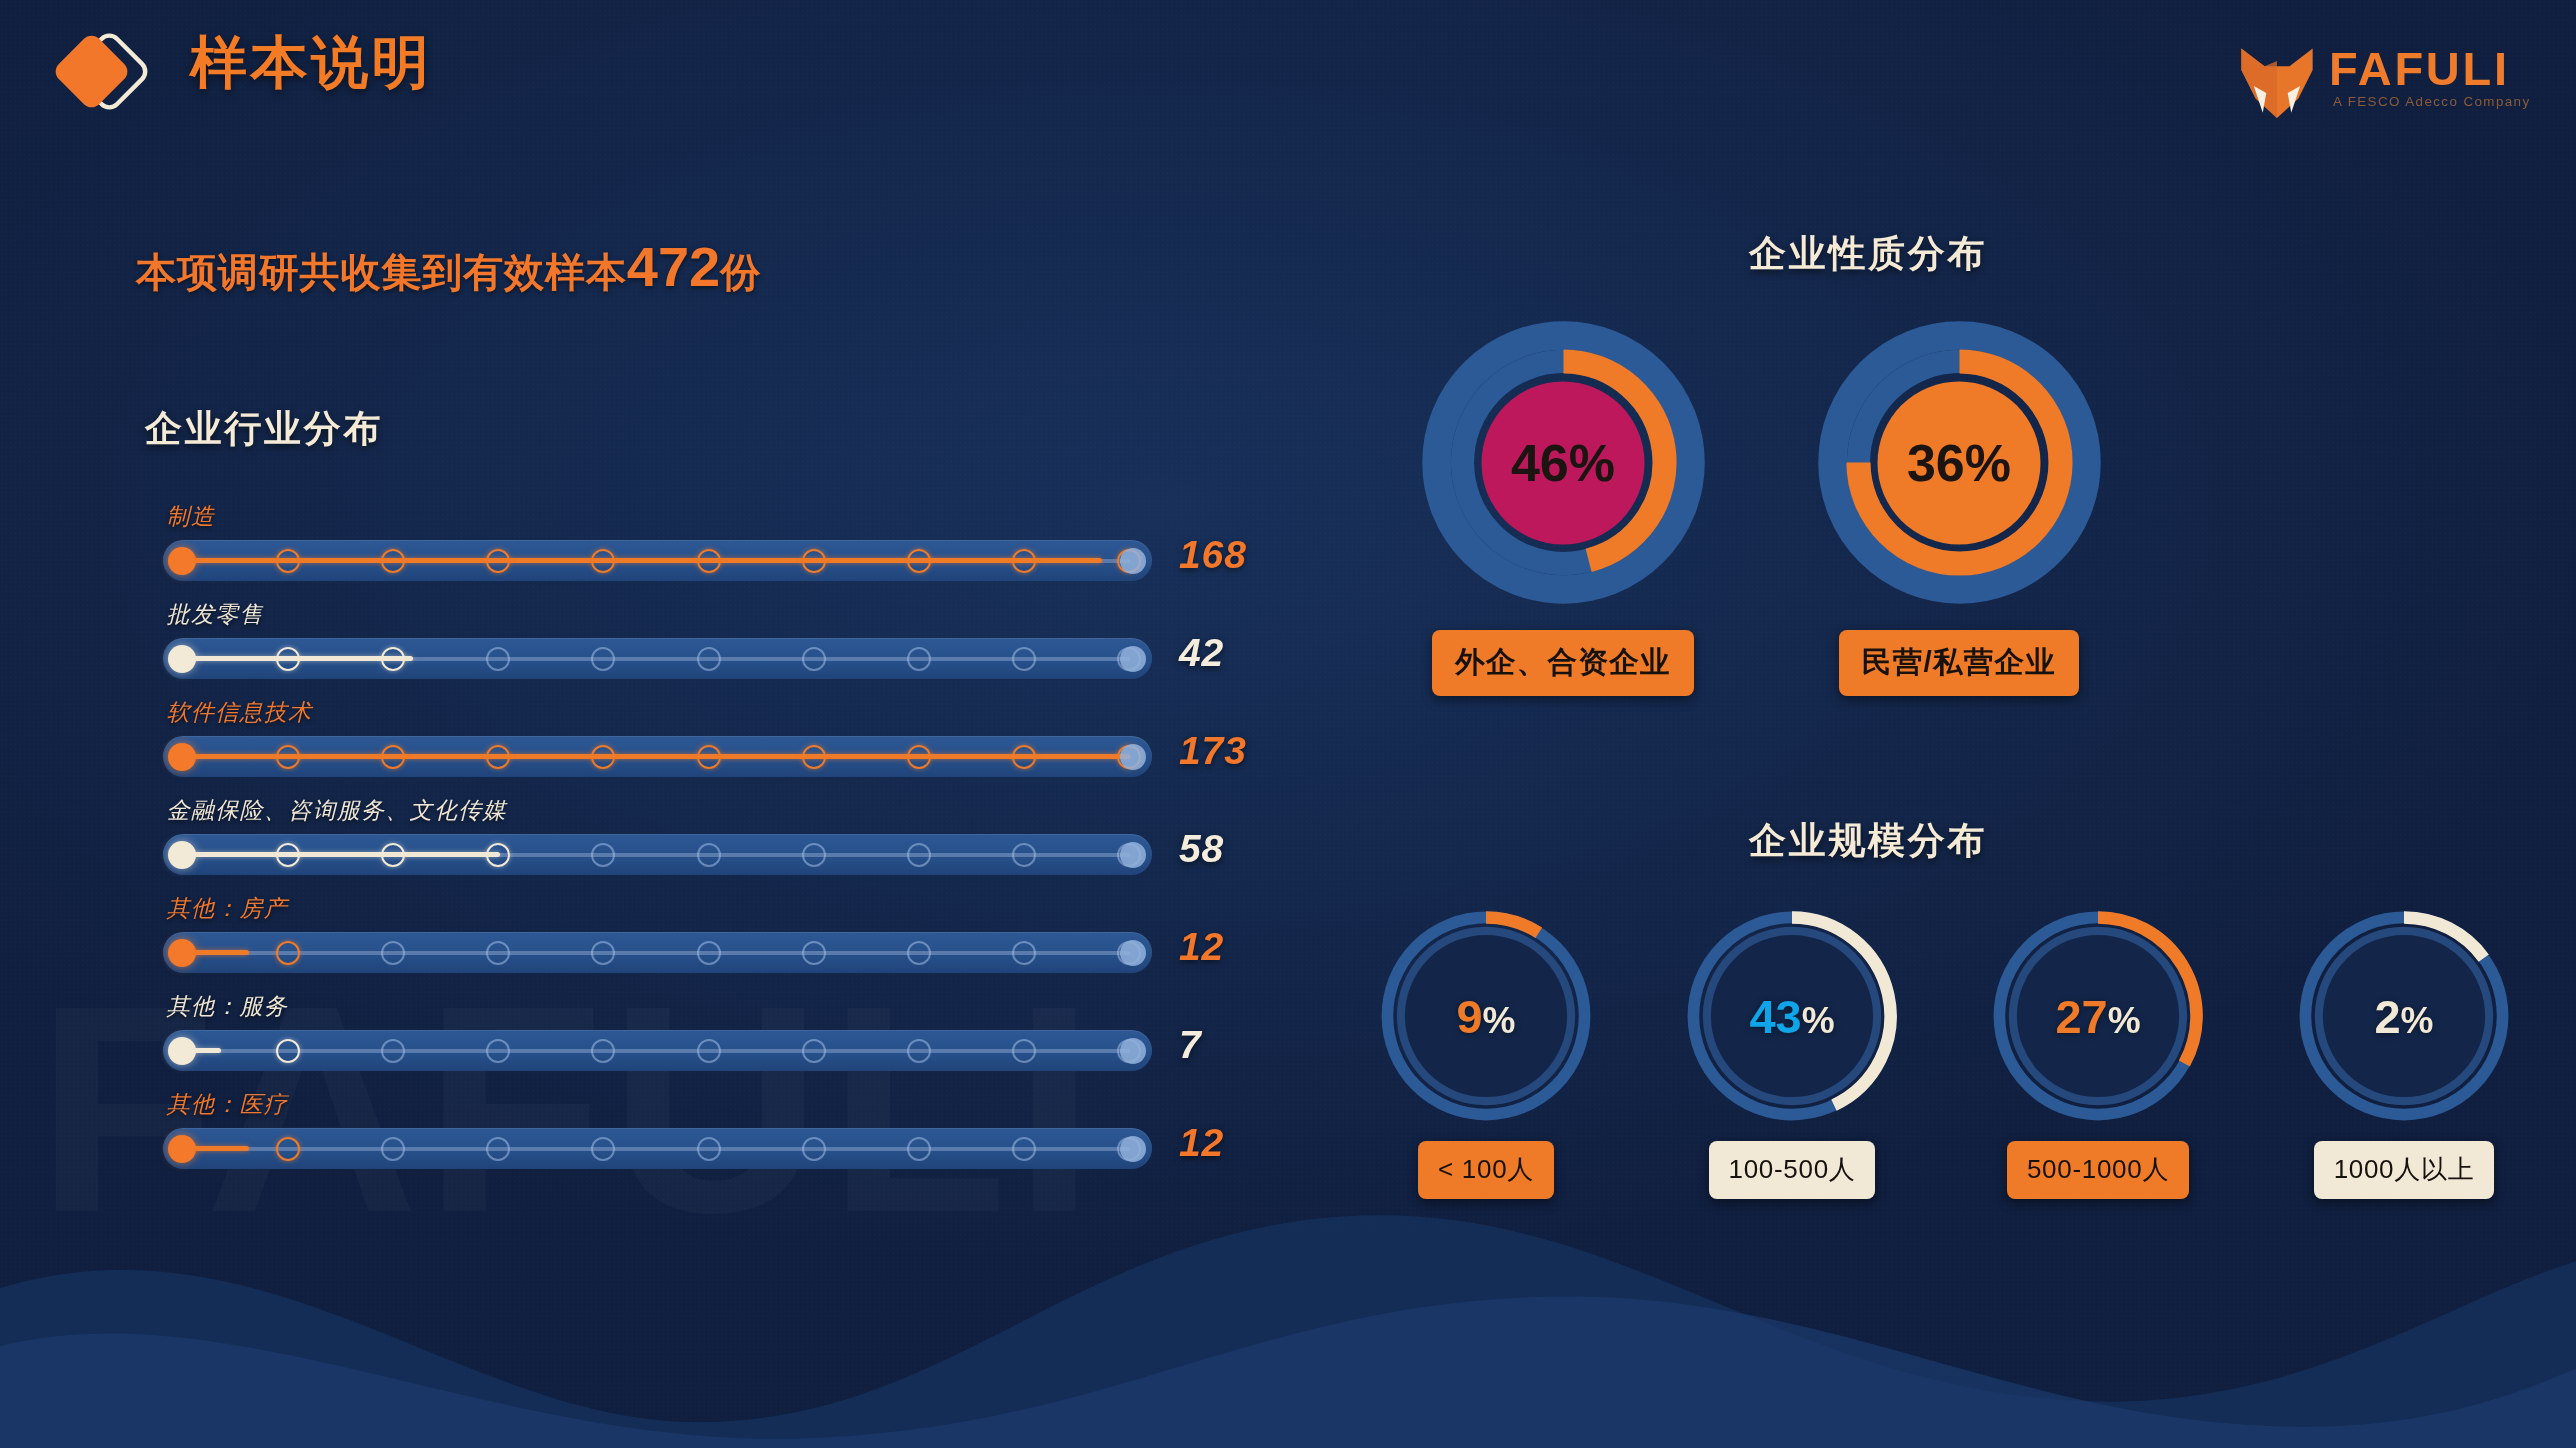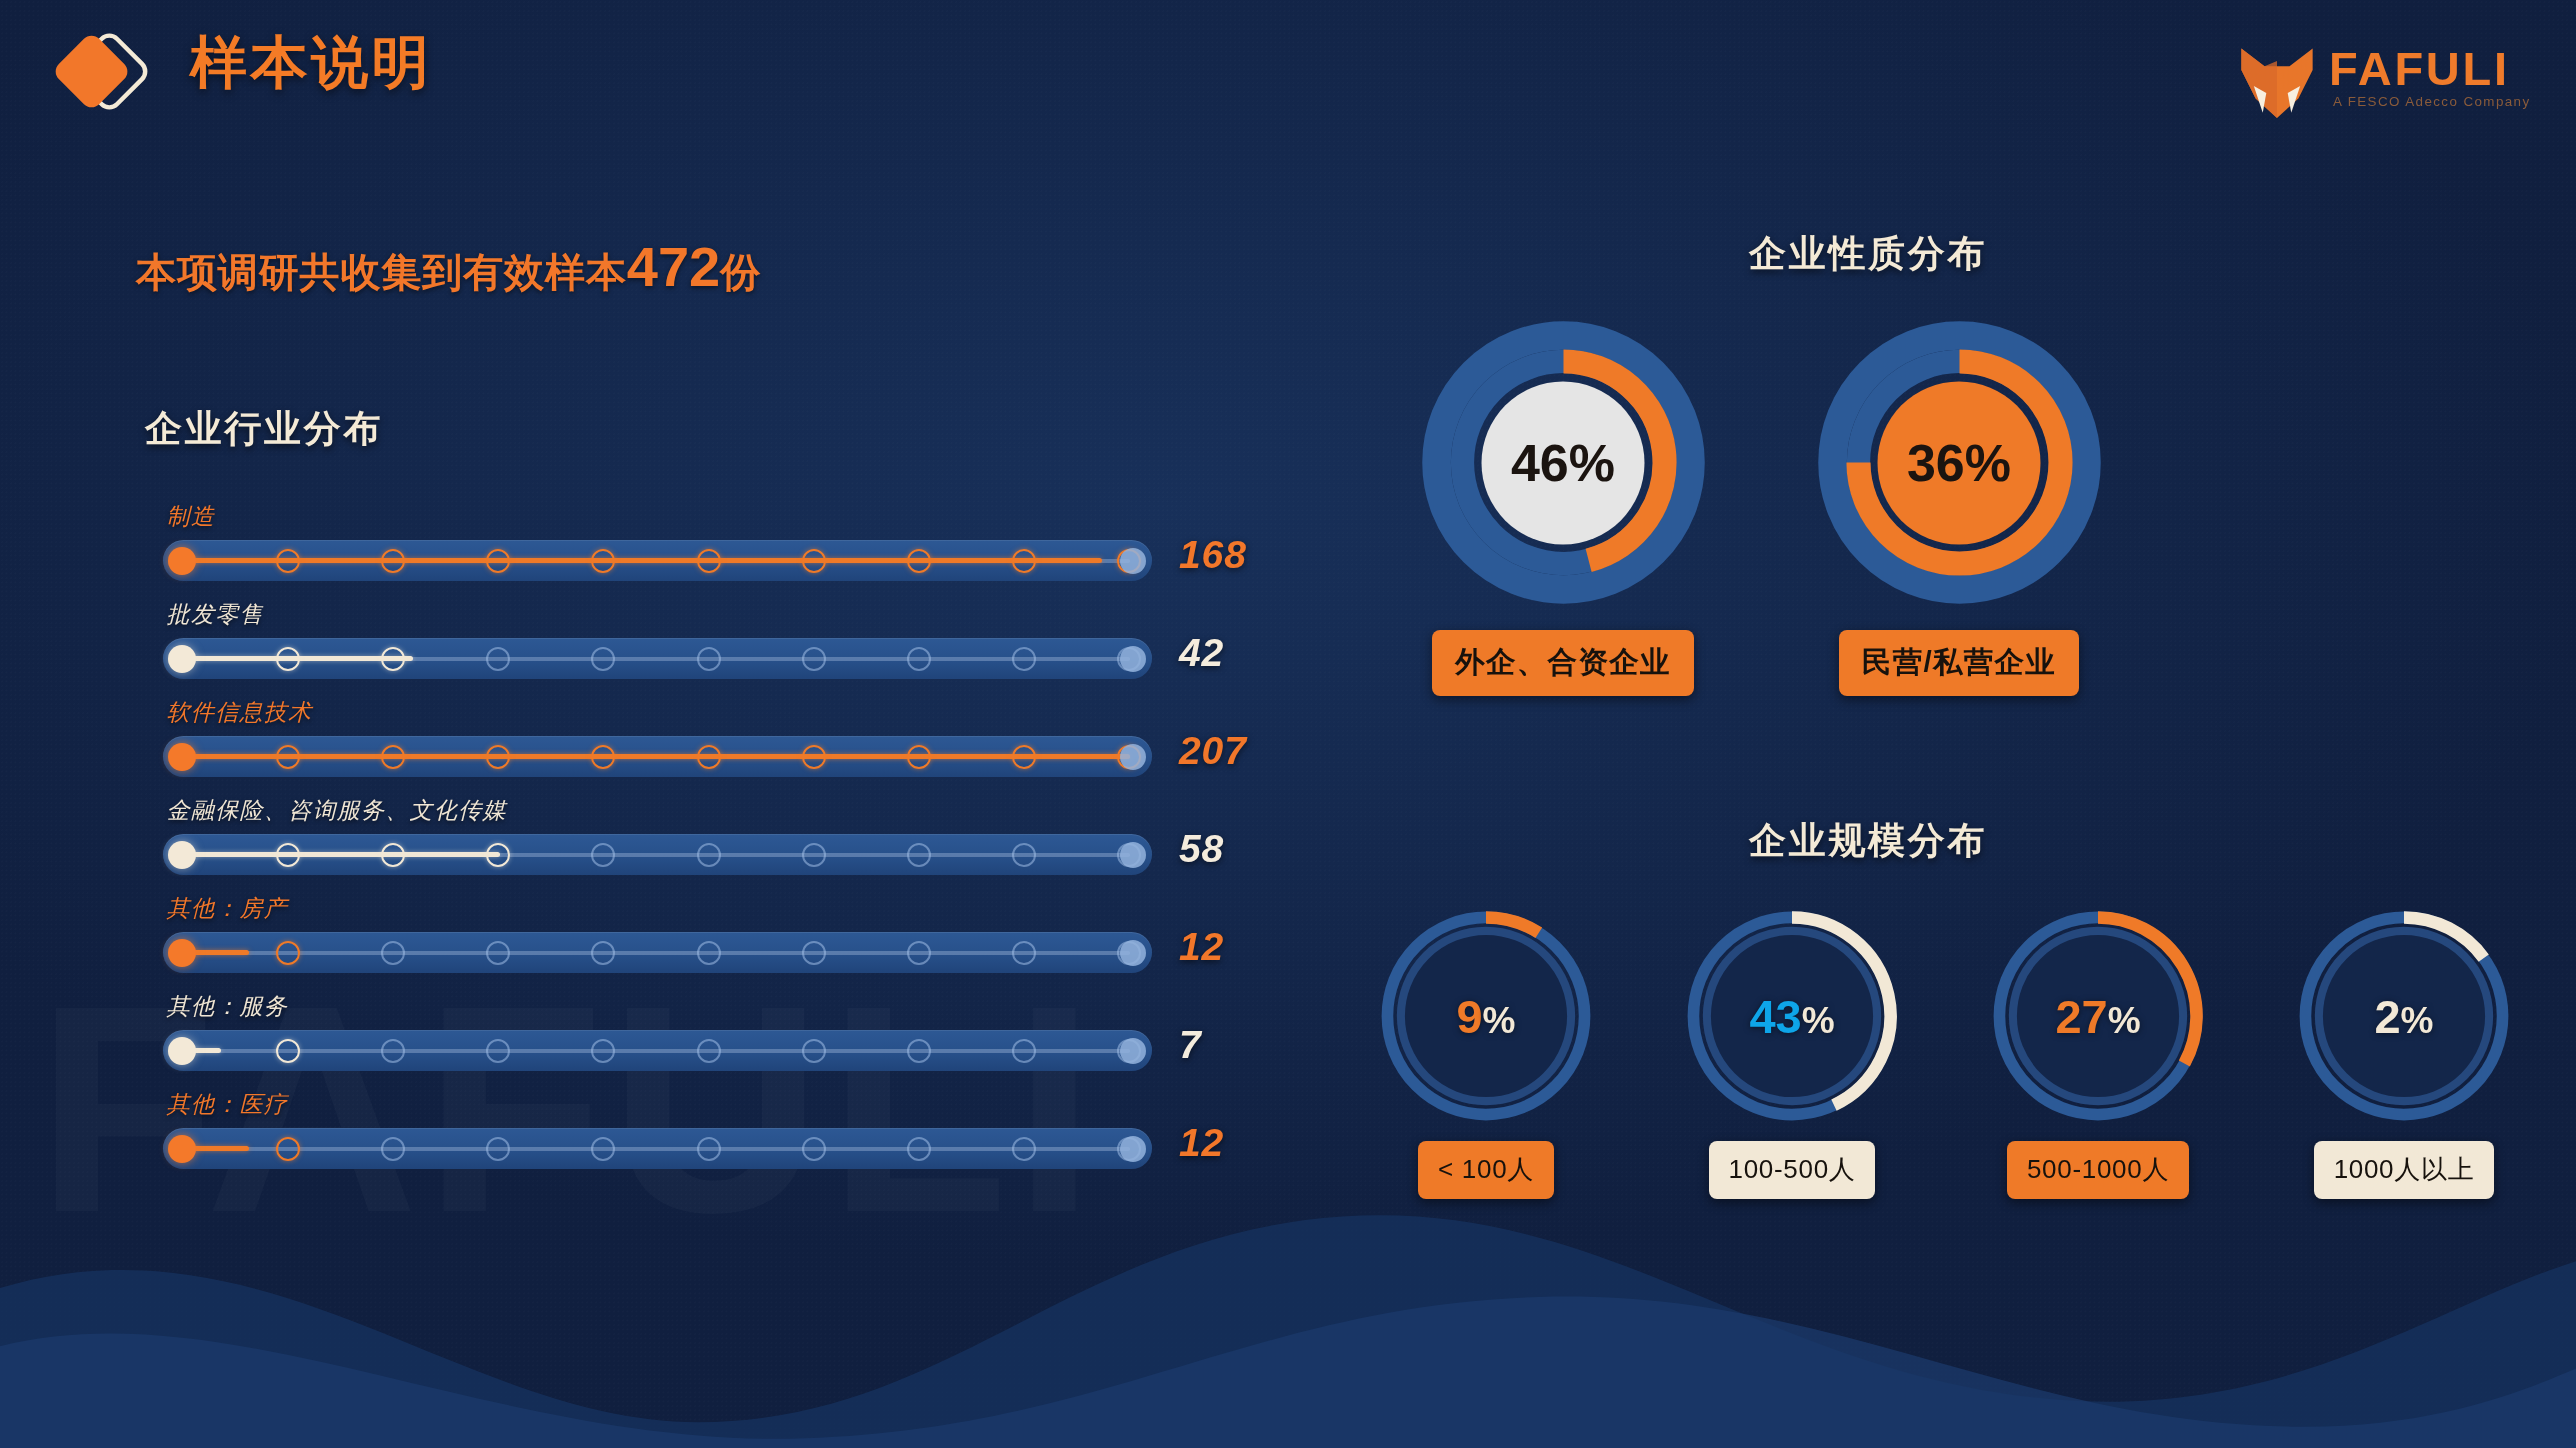--- a/index.html
+++ b/index.html
@@ -223,21 +223,21 @@
           <div class="node on-orange" style="left: 335px;"></div>
           <div class="node on-orange" style="left: 440px;"></div>
           <div class="node on-orange" style="left: 546px;"></div>
           <div class="node on-orange" style="left: 651px;"></div>
           <div class="node on-orange" style="left: 756px;"></div>
           <div class="node on-orange" style="left: 861px;"></div>
           <div class="node on-orange" style="left: 966px;"></div>
           <div class="startdot orange"></div>
           <div class="endknob"></div>
         </div>
-        <div class="bar-value orange">207</div>
+        <div class="bar-value orange">173</div>
       </div>
       <div class="bar-row">
         <div class="bar-label cream">金融保险、咨询服务、文化传媒</div>
         <div class="track-wrap">
           <div class="track"></div>
           <div class="rail"></div>
           <div class="fillline cream" style="width: 317px;"></div>
           <div class="node on-cream" style="left: 125px;"></div>
           <div class="node on-cream" style="left: 230px;"></div>
           <div class="node on-cream" style="left: 335px;"></div>
@@ -316,21 +316,21 @@
 
   <div class="sec-title" id="nature-title">企业性质分布</div>
   <div class="donut-row" id="nature-row">
       <div class="donut-cell">
         <div class="donut-big">
           <svg width="295" height="295" viewBox="0 0 330 330">
             <circle cx="165" cy="165" r="142" fill="none" stroke="#2c5a97" stroke-width="32"></circle>
             <circle cx="165" cy="165" r="113" fill="none" stroke="#2c5a97" stroke-width="26"></circle>
             <path d="M 165 52 A 113 113 0 0 1 193.10195724962858 274.4498972075353" fill="none" stroke="#ef7a28" stroke-width="27"></path>
           </svg>
-          <div class="donut-center" style="background: #e5e5e5;">46%</div>
+          <div class="donut-center" style="background: #be185d;">46%</div>
         </div>
         <div class="pill" style="background: rgb(239, 122, 40);">外企、合资企业</div>
       </div>
       <div class="donut-cell">
         <div class="donut-big">
           <svg width="295" height="295" viewBox="0 0 330 330">
             <circle cx="165" cy="165" r="142" fill="none" stroke="#2c5a97" stroke-width="32"></circle>
             <circle cx="165" cy="165" r="113" fill="none" stroke="#2c5a97" stroke-width="26"></circle>
             <path d="M 165 52 A 113 113 0 1 1 52 165.00000000000003" fill="none" stroke="#ef7a28" stroke-width="27"></path>
           </svg>

